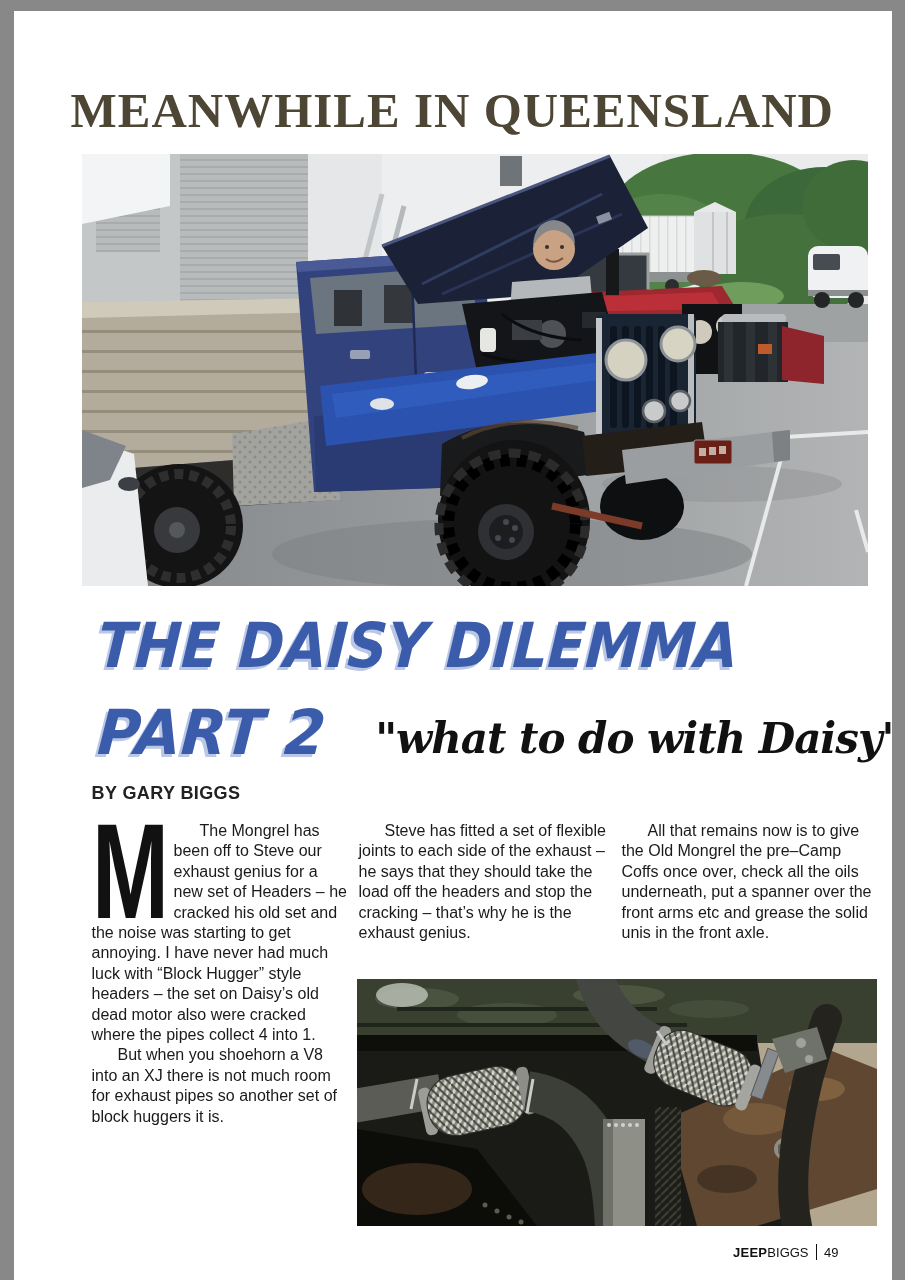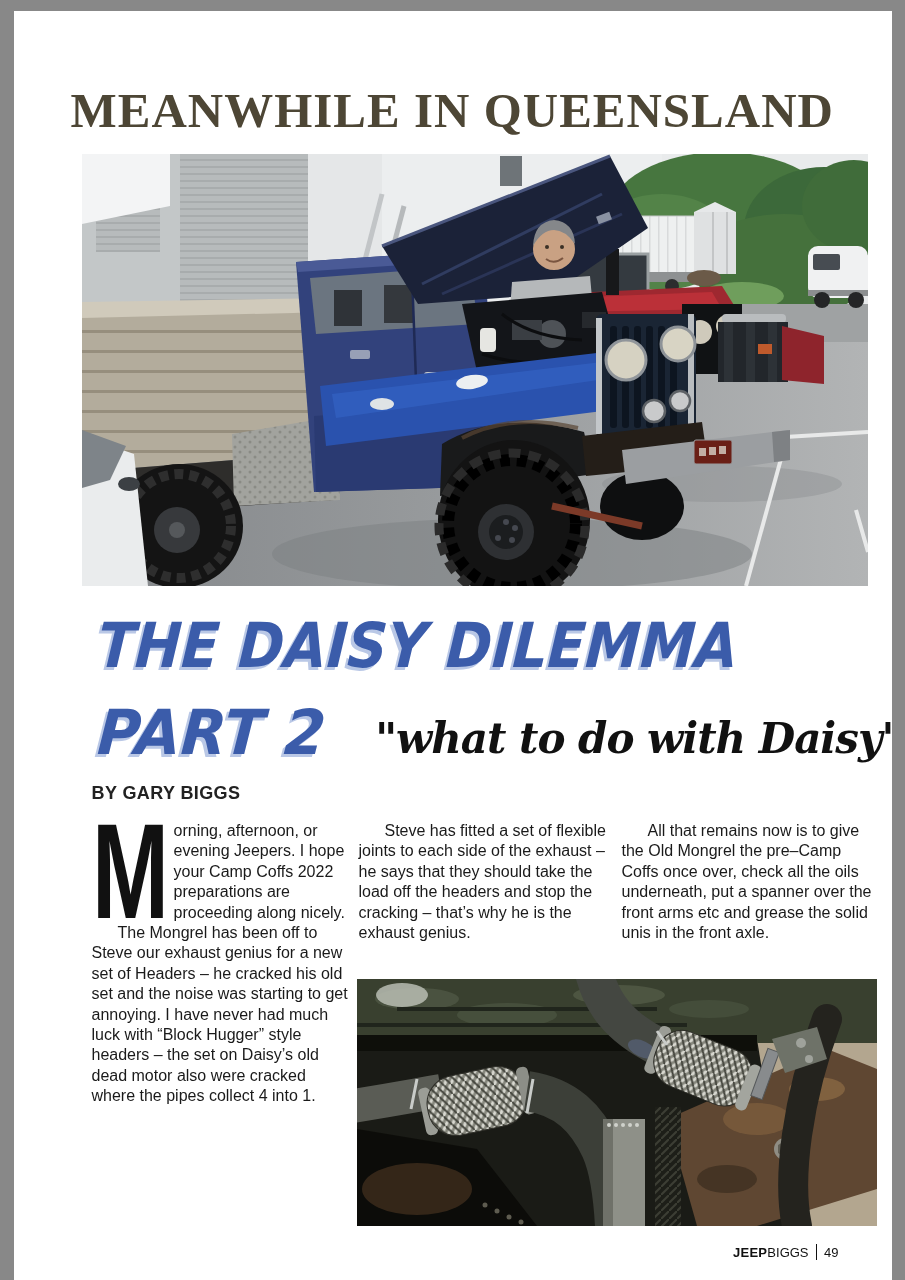--- a/index.html
+++ b/index.html
@@ -278,22 +278,23 @@
     <div class="hl-line1">THE DAISY DILEMMA</div>
     <div class="row2">
       <div class="hl-line2">PART 2</div>
       <div class="hl-quote">"what to do with Daisy"</div>
     </div>
   </div>
 
   <div class="byline">BY GARY BIGGS</div>
 
   <div class="col c1">
-    <p><span class="dropcap">M</span><span>orning, afternoon, or evening Jeepers. I hope your Camp Coffs 2022 preparations are proceeding along nicely.</span></p>
+    <p><span class="dropcap">M</span></p>
     <p class="ind">The Mongrel has been off to Steve our exhaust genius for a new set of Headers – he cracked his old set and the noise was starting to get annoying. I have never had much luck with “Block Hugger” style headers – the set on Daisy’s old dead motor also were cracked where the pipes collect 4 into 1.</p>
+    <p class="ind">But when you shoehorn a V8 into an XJ there is not much room for exhaust pipes so another set of block huggers it is.</p>
   </div>
   <div class="col c3">
     <p class="ind">All that remains now is to give the Old Mongrel the pre–Camp Coffs once over, check all the oils underneath, put a spanner over the front arms etc and grease the solid unis in the front axle.</p>
   </div>
   <div class="col c2">
     <p class="ind">Steve has fitted a set of flexible joints to each side of the exhaust – he says that they should take the load off the headers and stop the cracking – that’s why he is the exhaust genius.</p>
   </div>
 
   <figure class="bottom-photo">
     <svg viewBox="0 0 520 247" preserveAspectRatio="none">

